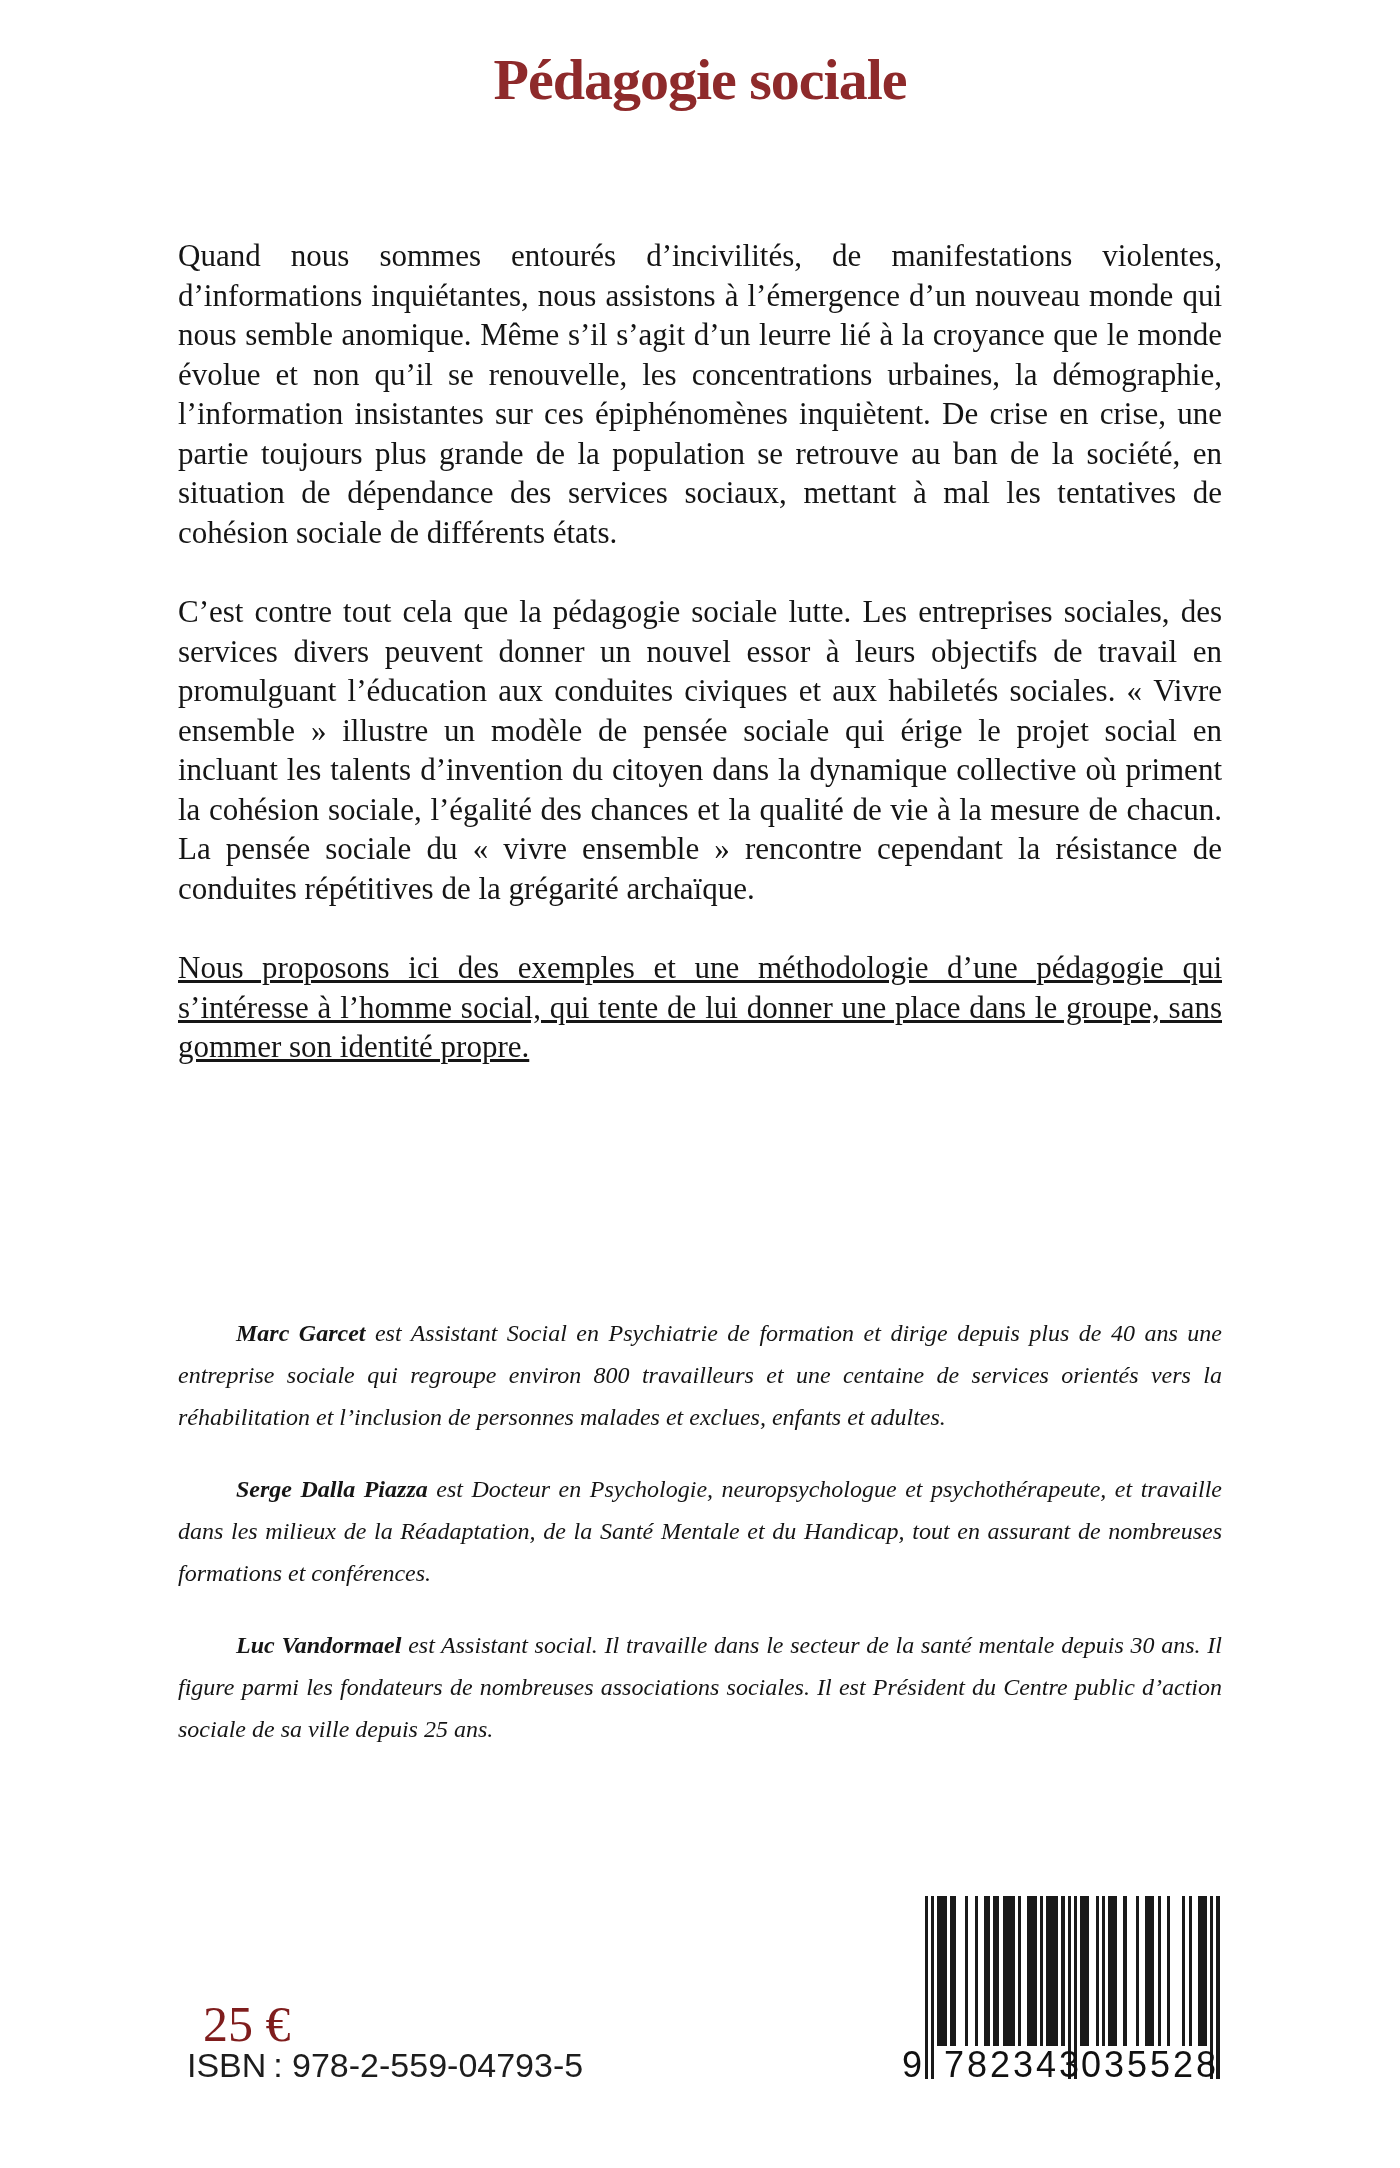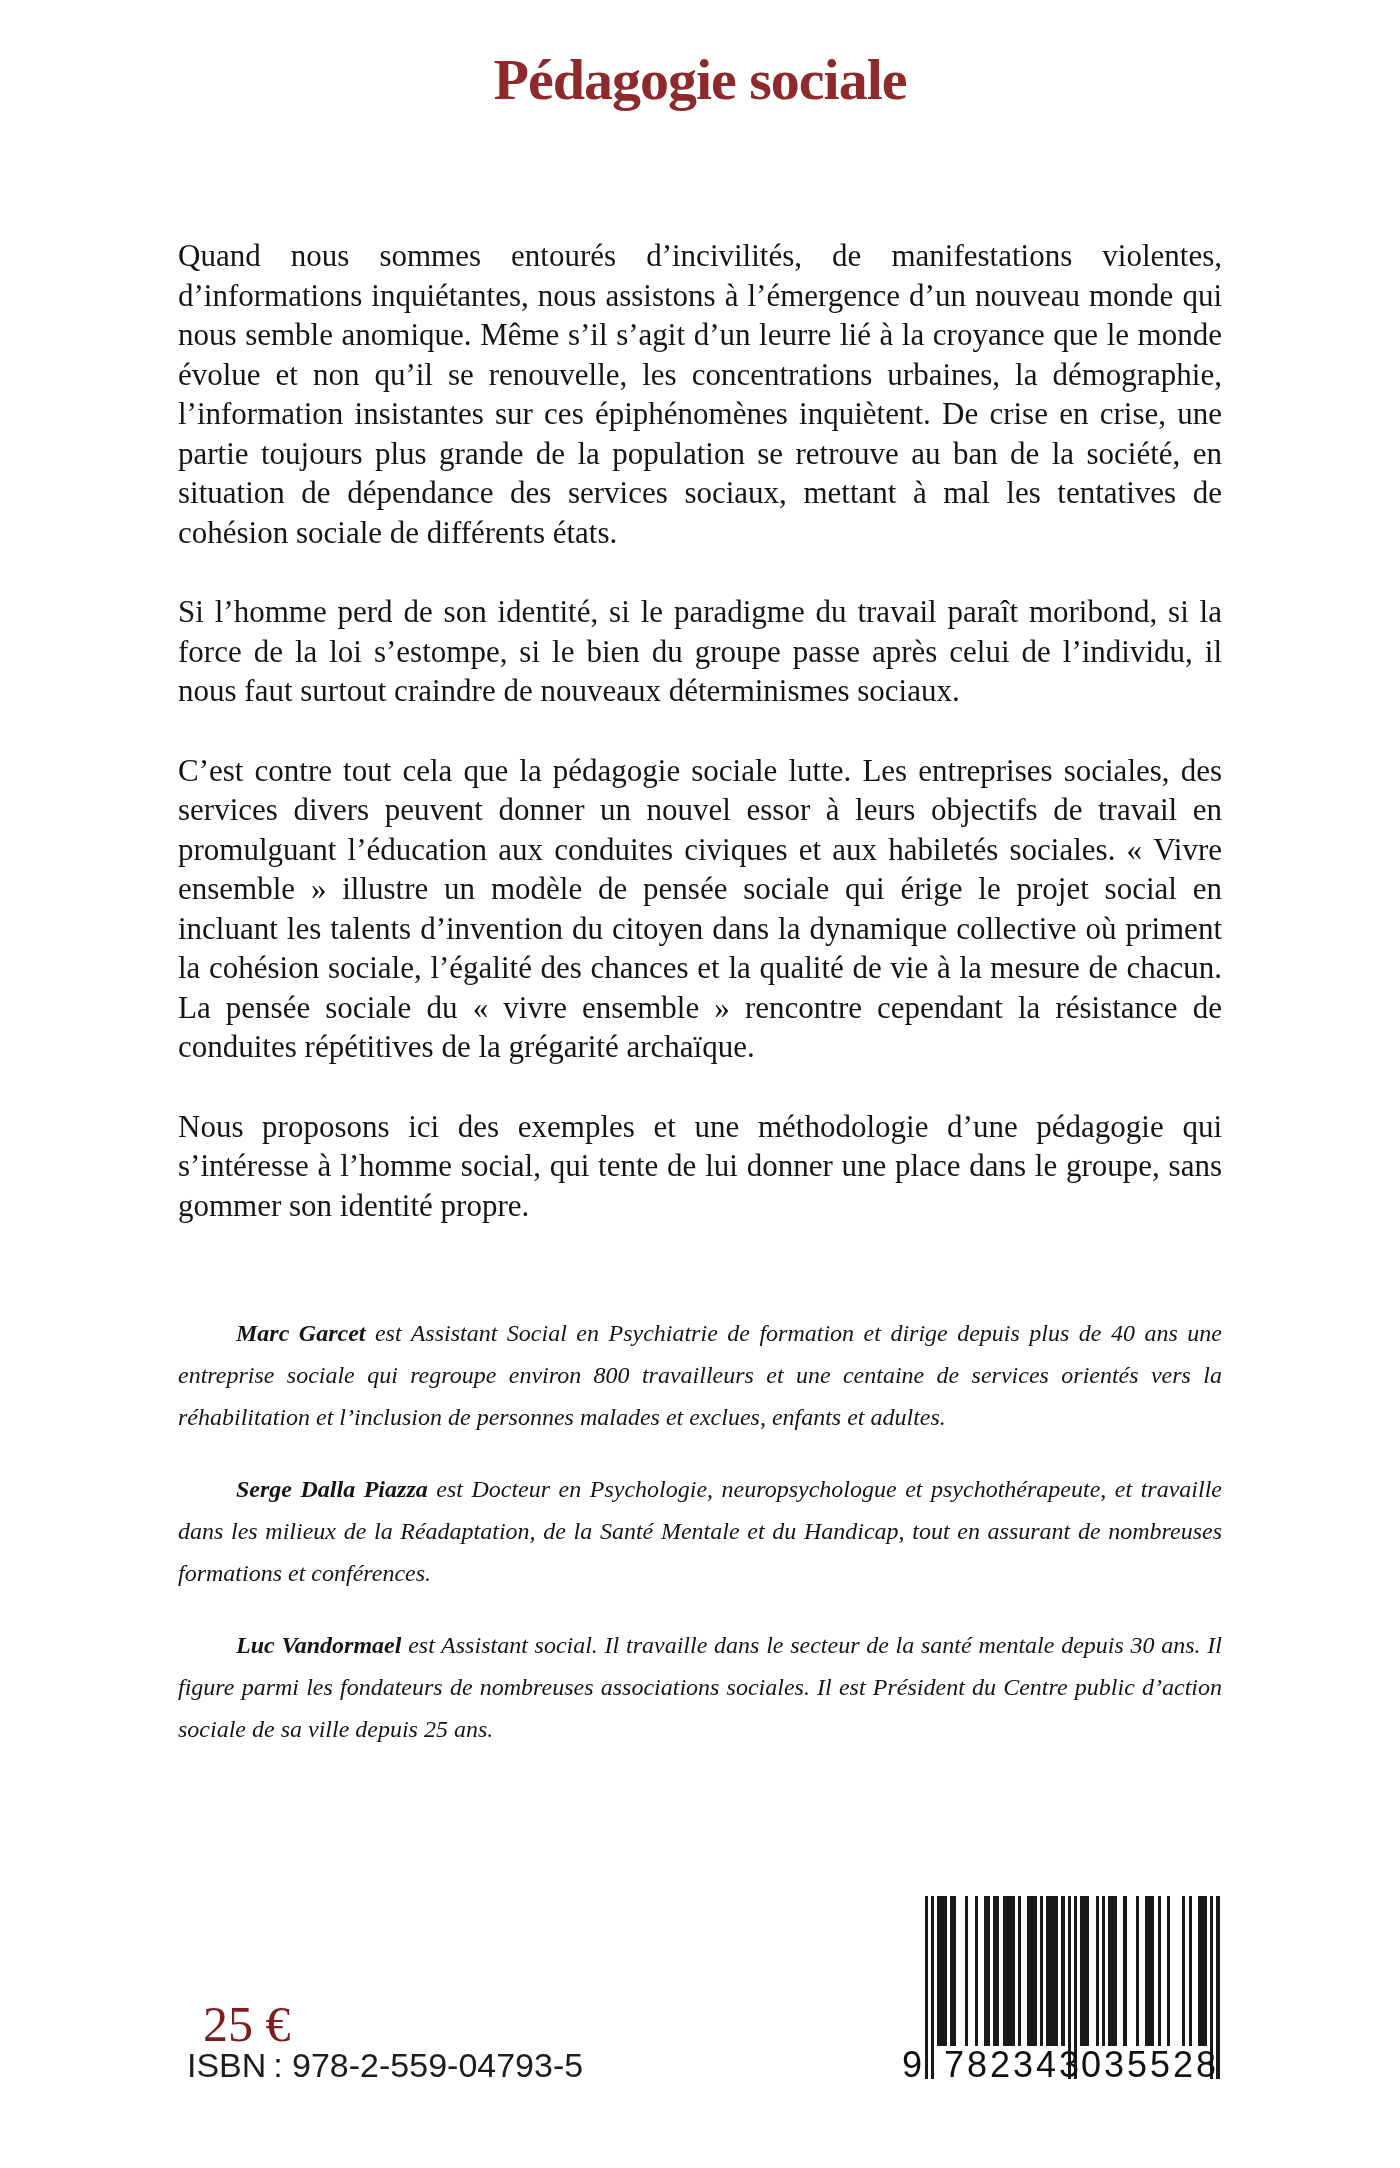--- a/index.html
+++ b/index.html
@@ -32,21 +32,21 @@
     top: 236px;
     left: 178px;
     width: 1044px;
   }
   .synopsis p {
     margin: 0 0 40px 0;
     font-size: 31px;
     line-height: 39.5px;
     text-align: justify;
   }
-  .synopsis p:last-child { margin-bottom: 0; }
+  .synopsis p:last-child { margin-bottom: 0; text-decoration: underline; }
 
   .authors {
     position: absolute;
     top: 1312px;
     left: 178px;
     width: 1044px;
   }
   .authors p {
     margin: 0 0 30px 0;
     font-size: 24px;
@@ -108,21 +108,20 @@
 </style>
 </head>
 <body>
 
 <div>
 
   <h1 class="title">Pédagogie sociale</h1>
 
   <section class="synopsis">
     <p>Quand nous sommes entourés d’incivilités, de manifestations violentes, d’informations inquiétantes, nous assistons à l’émergence d’un nouveau monde qui nous semble anomique. Même s’il s’agit d’un leurre lié à la croyance que le monde évolue et non qu’il se renouvelle, les concentrations urbaines, la démographie, l’information insistantes sur ces épiphénomènes inquiètent. De crise en crise, une partie toujours plus grande de la population se retrouve au ban de la société, en situation de dépendance des services sociaux, mettant à mal les tentatives de cohésion sociale de différents états.</p>
-    <p>Si l’homme perd de son identité, si le paradigme du travail paraît moribond, si la force de la loi s’estompe, si le bien du groupe passe après celui de l’individu, il nous faut surtout craindre de nouveaux déterminismes sociaux.</p>
     <p>C’est contre tout cela que la pédagogie sociale lutte. Les entreprises sociales, des services divers peuvent donner un nouvel essor à leurs objectifs de travail en promulguant l’éducation aux conduites civiques et aux habiletés sociales. «&nbsp;Vivre ensemble&nbsp;» illustre un modèle de pensée sociale qui érige le projet social en incluant les talents d’invention du citoyen dans la dynamique collective où priment la cohésion sociale, l’égalité des chances et la qualité de vie à la mesure de chacun. La pensée sociale du «&nbsp;vivre ensemble&nbsp;» rencontre cependant la résistance de conduites répétitives de la grégarité archaïque.</p>
     <p>Nous proposons ici des exemples et une méthodologie d’une pédagogie qui s’intéresse à l’homme social, qui tente de lui donner une place dans le groupe, sans gommer son identité propre.</p>
   </section>
 
   <section class="authors">
     <p><span class="author-name">Marc Garcet</span><span> est Assistant Social en Psychiatrie de formation et dirige depuis plus de 40 ans une entreprise sociale qui regroupe environ 800 travailleurs et une centaine de services orientés vers la réhabilitation et l’inclusion de personnes malades et exclues, enfants et adultes.</span></p>
     <p><span class="author-name">Serge Dalla Piazza</span><span> est Docteur en Psychologie, neuropsychologue et psychothérapeute, et travaille dans les milieux de la Réadaptation, de la Santé Mentale et du Handicap, tout en assurant de nombreuses formations et conférences.</span></p>
     <p><span class="author-name">Luc Vandormael</span><span> est Assistant social. Il travaille dans le secteur de la santé mentale depuis 30 ans. Il figure parmi les fondateurs de nombreuses associations sociales. Il est Président du Centre public d’action sociale de sa ville depuis 25 ans.</span></p>
   </section>
 

